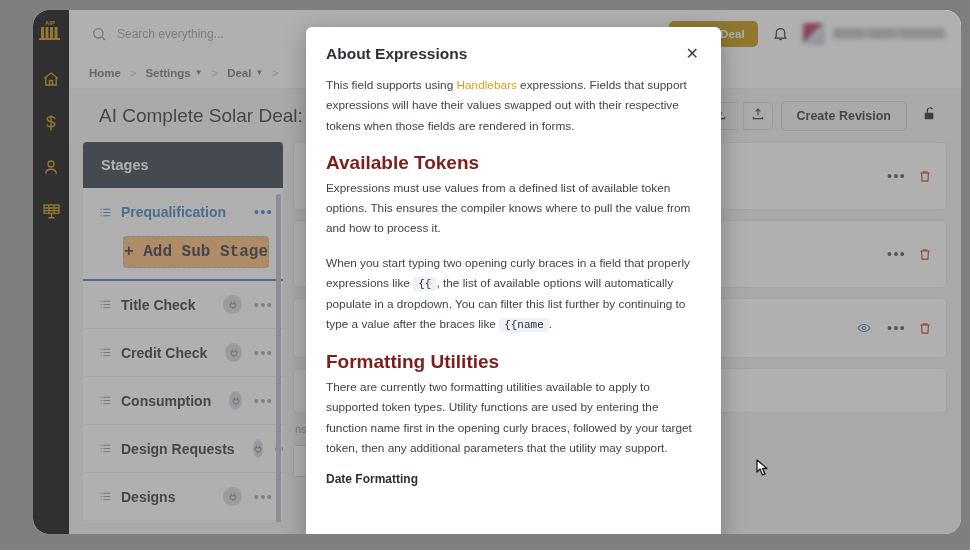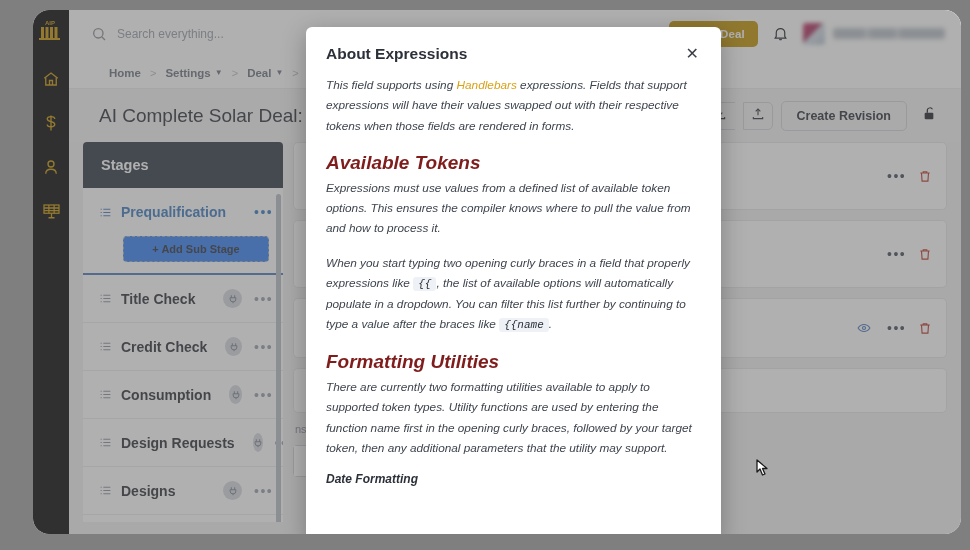--- a/index.html
+++ b/index.html
@@ -106,21 +106,21 @@
     border-radius: 2px;
   }
 
   
   #breadcrumb {
     position: absolute;
     left: 36px; top: 47px; right: 0;
     height: 32px;
     background: #ffffff;
     display: flex; align-items: center;
-    padding-left: 40px;
+    padding-left: 20px;
     gap: 9px;
     border-bottom: 1px solid #e9ebee;
   }
   .crumb {
     font-size: 11.5px;
     color: #6f7681;
     font-weight: bold;
     display: flex; align-items: center;
     gap: 4px;
     cursor: pointer;
@@ -243,27 +243,27 @@
   #prequal-block {
     border-bottom: 2px solid #4f7bbd;
   }
   #add-sub-stage-row {
     padding: 0 14px 11px 40px;
     background: #ffffff;
   }
   #add-sub-stage-btn {
     width: 100%;
     border: 1px dashed #a9b0ba;
-    background: #3b82f6;
+    background: #fdba74;
     border-radius: 4px;
     padding: 6px 0;
-    font-size: 11px;
+    font-size: 16px;
     font-weight: bold;
     color: #31353d;
-    font-family: Liberation Sans, sans-serif;
+    font-family: Liberation Mono, monospace;
     cursor: pointer;
     white-space: nowrap;
   }
 
   #stages-scrollbar {
     position: absolute;
     right: 2px; top: 52px;
     width: 5px; height: 330px;
     background: #b9bec6;
     border-radius: 3px;
@@ -371,21 +371,20 @@
     cursor: pointer;
     display: flex;
     font-size: 16px;
     line-height: 1;
     padding: 1px 2px;
   }
   #modal-body {
     padding: 6px 20px 0 20px;
     overflow: hidden;
     flex: 1;
-    font-style: italic;
   }
   #modal-body p {
     font-size: 11.8px;
     line-height: 1.72;
     color: #3e444e;
     margin-bottom: 14px;
   }
   #modal-body h3 {
     font-size: 19px;
     font-weight: bold;

